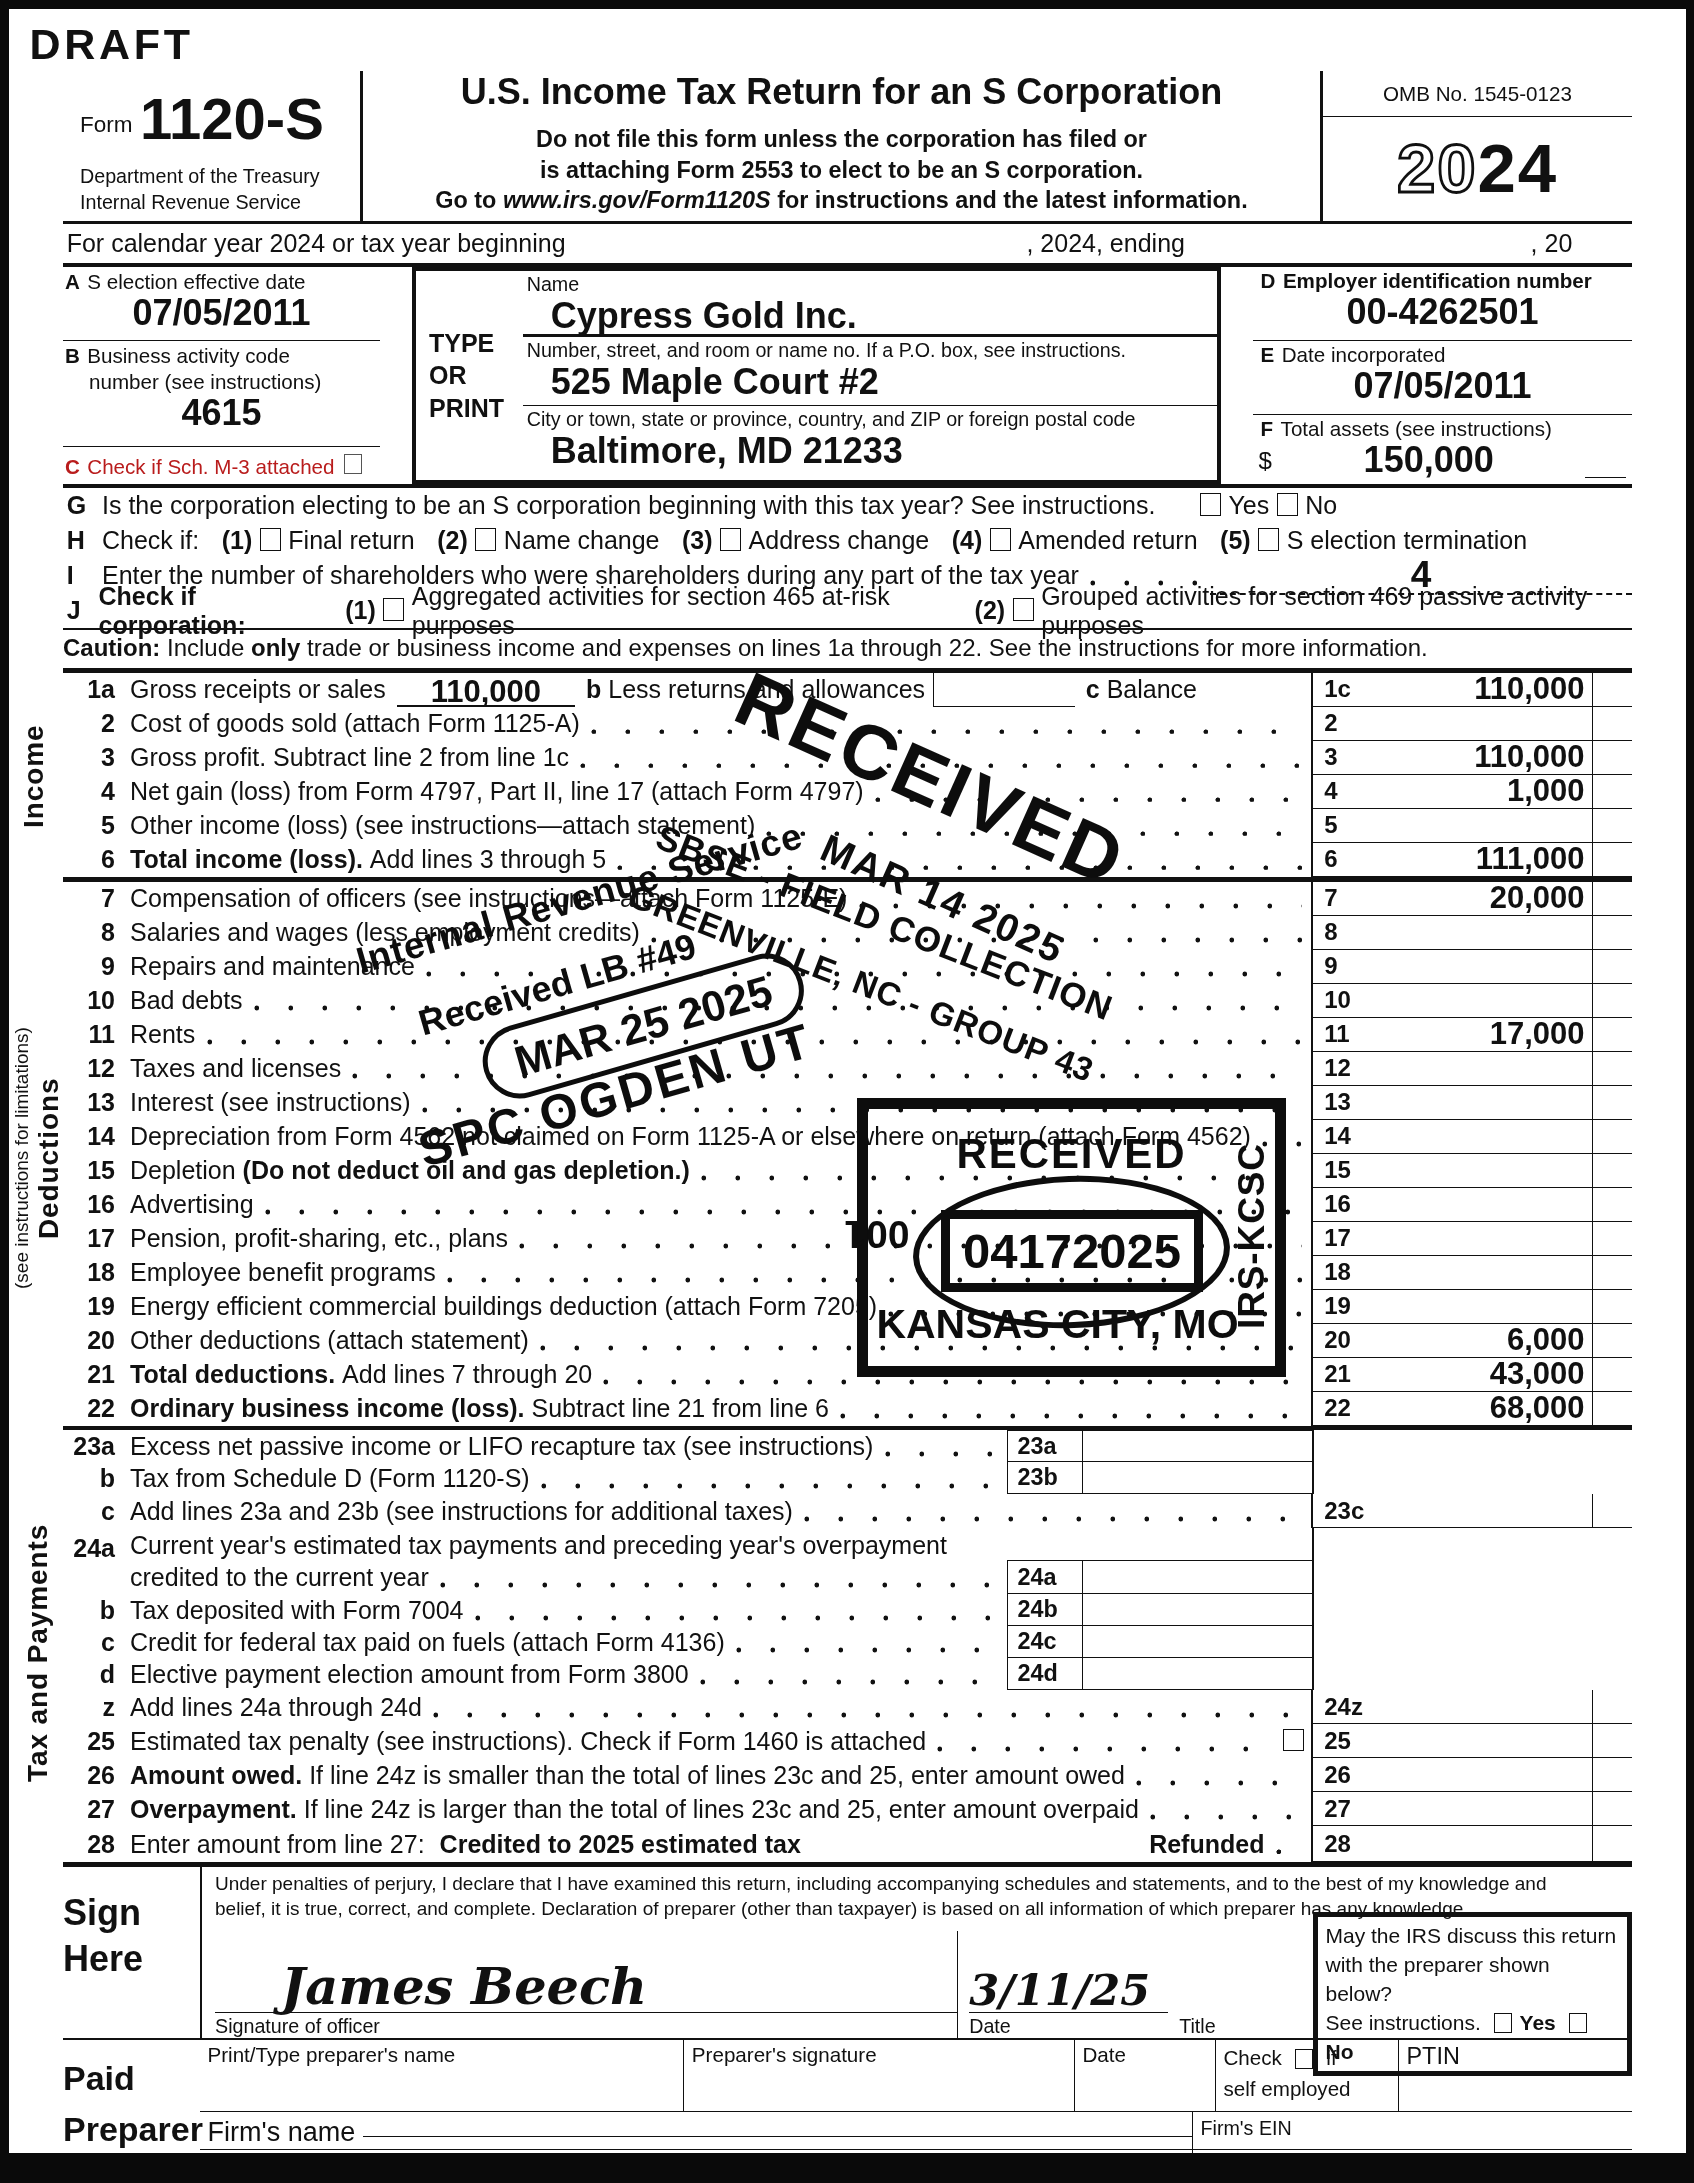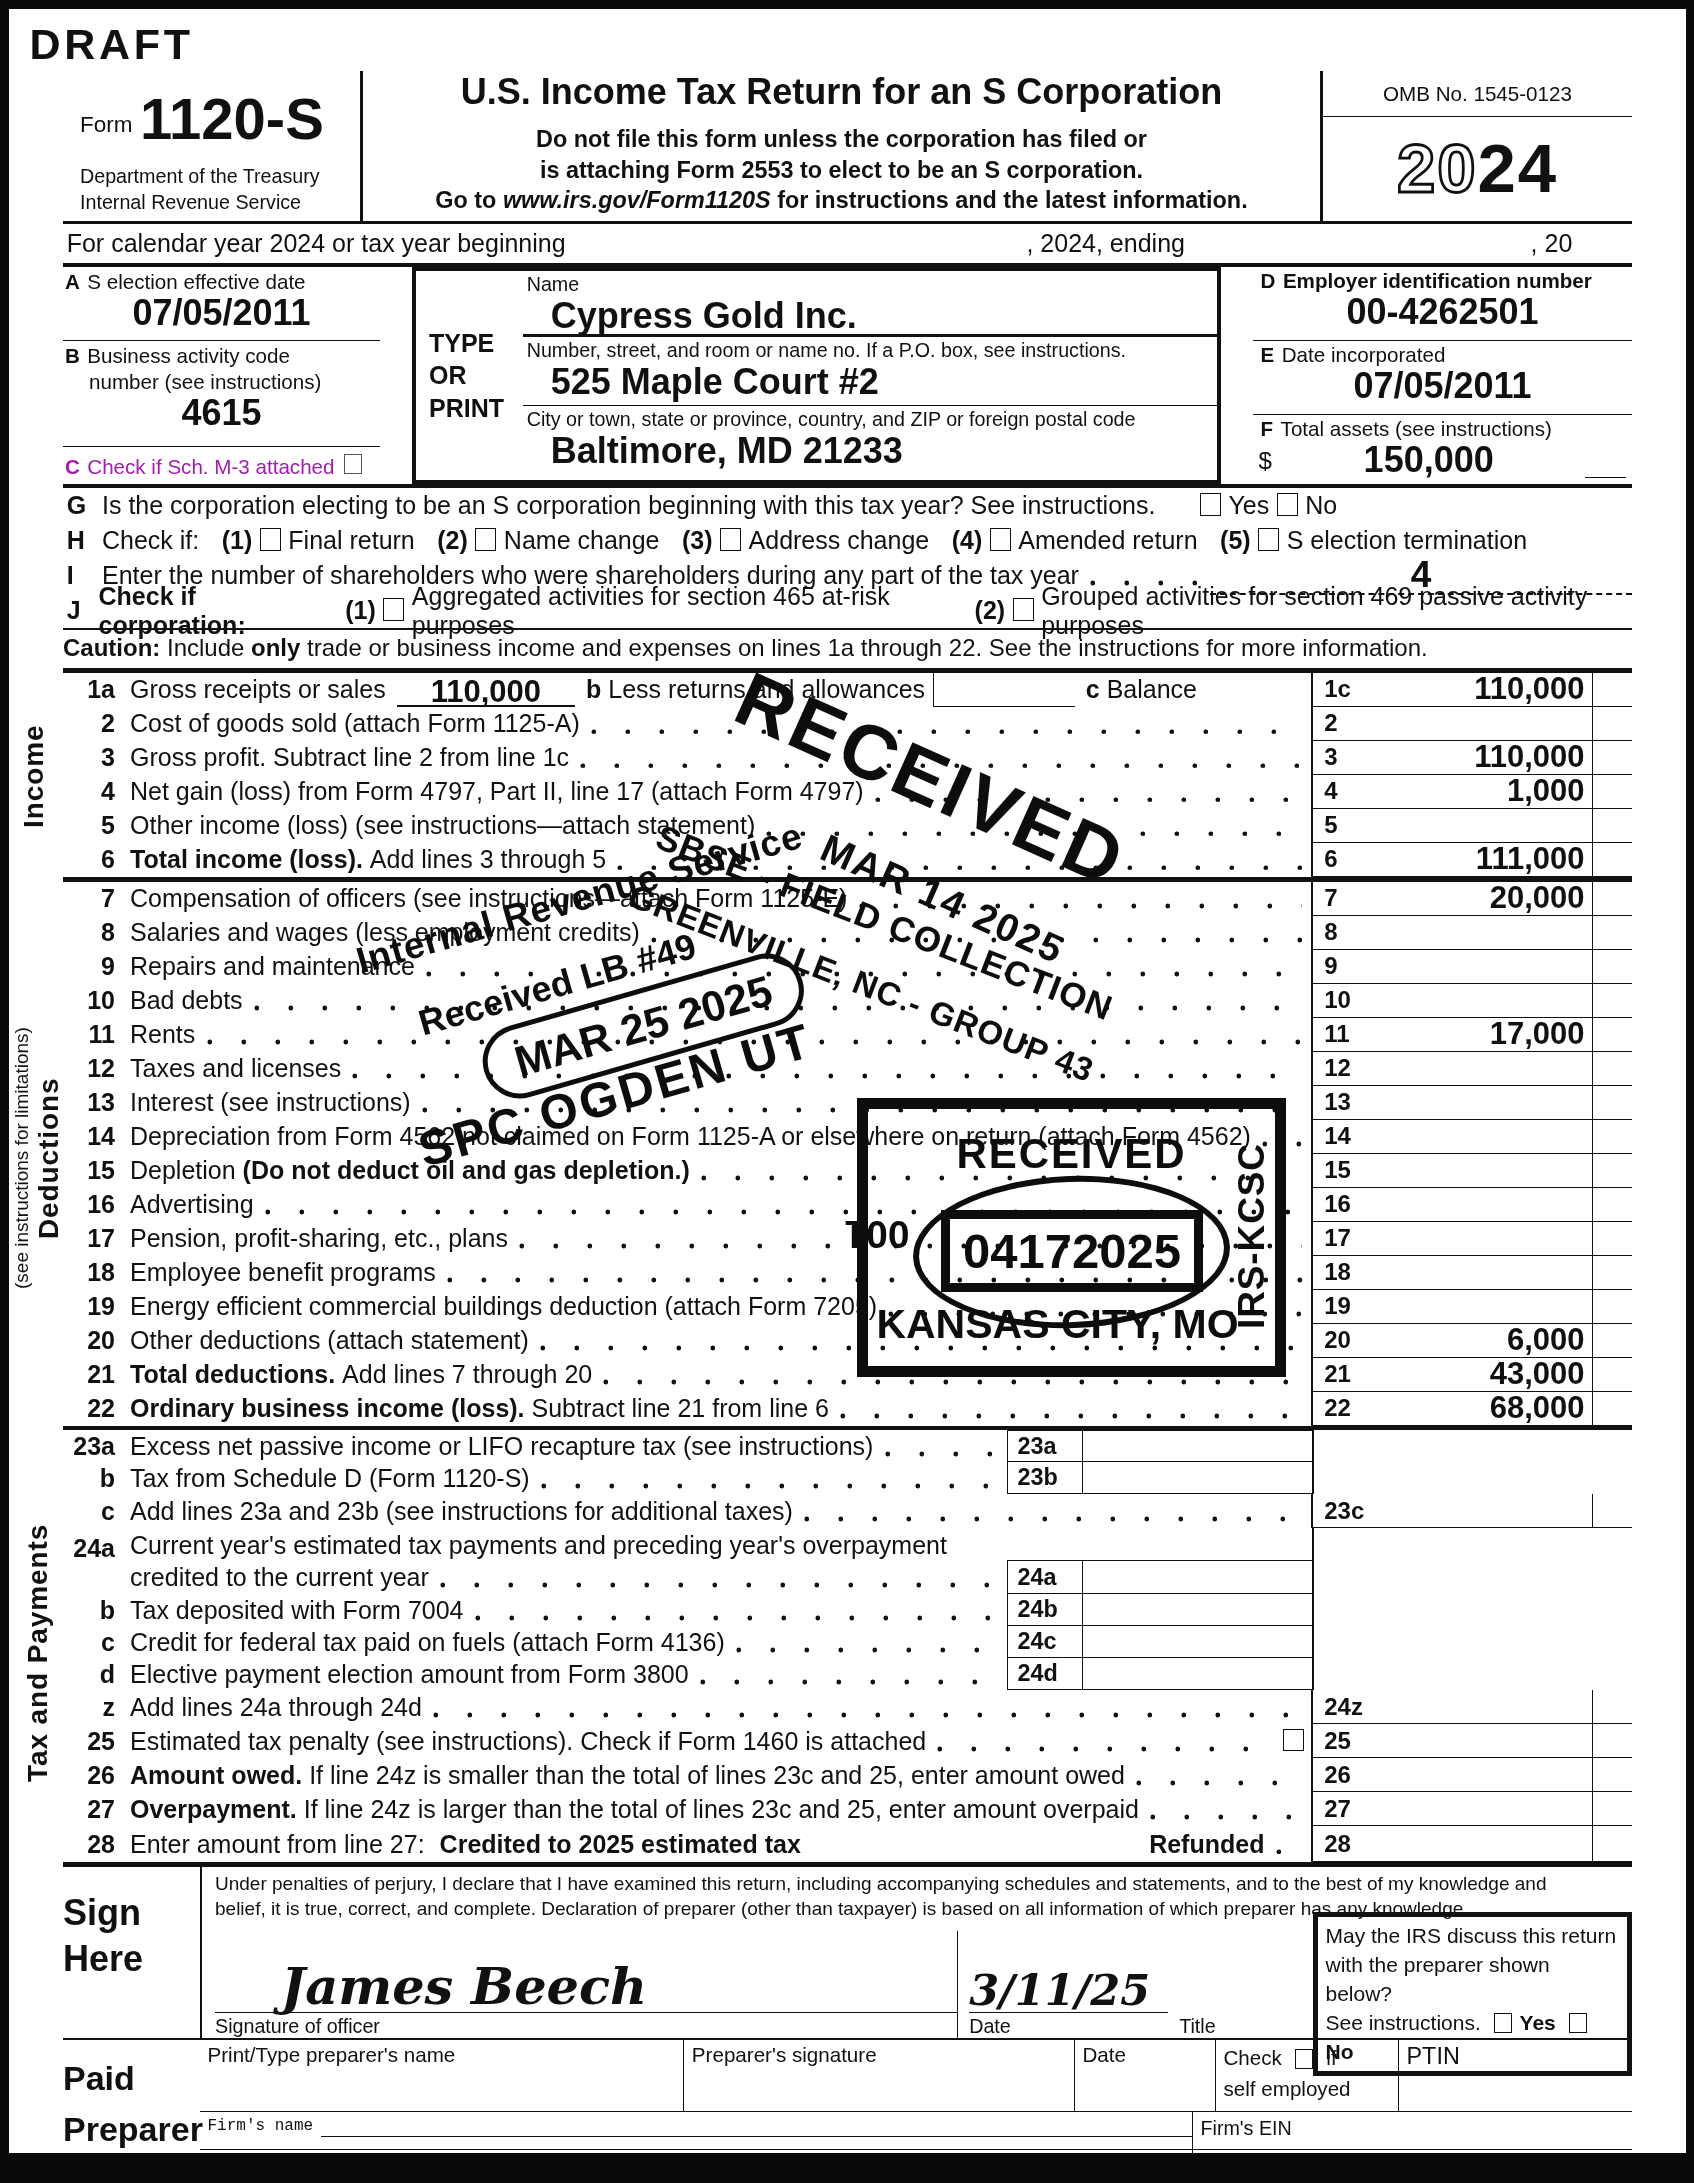--- a/index.html
+++ b/index.html
@@ -29,21 +29,21 @@
   
   .calband{display:flex;align-items:center;border-top:3.7px solid #111;border-bottom:4.7px solid #111;height:39px;font-size:25px;padding:0 3.7px;}
   .sp2{flex:2;} .sp15{flex:1.5;} .sp02{width:56px;}
   
   .entity{display:flex;align-items:stretch;height:217px;border-bottom:4.7px solid #111;gap:32px;}
   .ecolA{width:317px;display:flex;flex-direction:column;box-sizing:border-box;}
   .erA{height:73px;border-bottom:1.9px solid #111;} .erB{height:105px;border-bottom:1.9px solid #111;} .erC{flex:1;display:flex;align-items:center;}
   .ecap{font-size:20.6px;padding:2.8px 1.9px 0 1.9px;line-height:1.15;}
   .eletter{font-weight:bold;margin-right:7.5px;}
   .eval{font-size:36px;font-weight:bold;text-align:center;line-height:1.05;}
-  .gray{color:#a21caf;}
+  .gray{color:#b91c1c;}
   .typebox{flex:1;border:4.7px solid #111;display:flex;box-sizing:border-box;}
   .tp{width:94px;display:flex;flex-direction:column;justify-content:center;padding-left:13px;font-weight:bold;font-size:25px;line-height:1.3;}
   .fields{flex:1;display:flex;flex-direction:column;}
   .frow{padding:1.9px 5.6px 0 3.7px;box-sizing:border-box;}
   .fr1{height:66px;border-bottom:3.7px solid #111;} .fr2{height:69px;border-bottom:1.9px solid #111;} .fr3{flex:1;}
   .fcap{font-size:19.7px;}
   .fval{font-size:36px;font-weight:bold;padding-left:24px;line-height:1.1;}
   .ecolD{width:379px;display:flex;flex-direction:column;box-sizing:border-box;}
   .dr{height:73px;border-bottom:1.9px solid #111;} .drl{flex:1;border-bottom:0;}
   .frowD{padding:1.9px 1.9px 0 7.5px;}
@@ -100,21 +100,21 @@
   .discuss{position:absolute;right:0;top:45px;width:319px;border:5.6px solid #111;padding:4.7px 7.5px;font-size:21px;line-height:1.38;box-sizing:border-box;}
   .prep{display:flex;border-top:2.8px solid #111;min-height:146px;}
   .prep-label{width:137px;font-weight:bold;font-size:34px;line-height:1.5;padding-top:13px;flex:none;}
   .prep-main{flex:1;display:flex;flex-direction:column;}
   .prow1{display:flex;height:71px;border-bottom:1.9px solid #111;}
   .pc{font-size:20.6px;padding:3.7px 7.5px;box-sizing:border-box;}
   .pc1{flex:1.5;} .pc2{flex:1.2;border-left:1.9px solid #111;} .pc3{width:141px;border-left:1.9px solid #111;}
   .pc4{width:183px;border-left:1.9px solid #111;line-height:1.5;} .pc5{width:234px;border-left:1.9px solid #111;font-size:23.4px;}
   .prow{display:flex;height:37px;border-bottom:1.9px solid #111;align-items:flex-start;}
   .prow.last{border-bottom:0;}
-  .pcap{font-size:16px;padding:5.6px 7.5px 0 7.5px;flex:none;font-family:Liberation Mono, monospace;}
+  .pcap{font-size:27px;padding:5.6px 7.5px 0 7.5px;flex:none;}
   .fill{flex:1;border-bottom:1.9px solid #111;height:24px;}
   .pright{width:440px;border-left:1.9px solid #111;font-size:19.7px;padding:5.6px 7.5px 0 7.5px;box-sizing:border-box;align-self:stretch;}
   .bband{position:absolute;left:0;right:0;bottom:0;height:22.5px;background:#0a0a0a;}
   
   .stamps{position:absolute;inset:0;pointer-events:none;color:#0d0d0d;}
   .st{position:absolute;font-weight:bold;white-space:nowrap;}
   .st-recv{left:750px;top:645px;font-size:77px;letter-spacing:2.8px;transform:rotate(24deg);transform-origin:left top;}
   .st-mar14{left:823px;top:817px;font-size:39px;letter-spacing:1.9px;transform:rotate(24deg);transform-origin:left top;}
   .st-sbse{left:656px;top:808px;font-size:35px;letter-spacing:0.9px;transform:rotate(21deg);transform-origin:left top;}
   .st-green{left:628px;top:868px;font-size:33px;letter-spacing:0.9px;transform:rotate(21deg);transform-origin:left top;}

